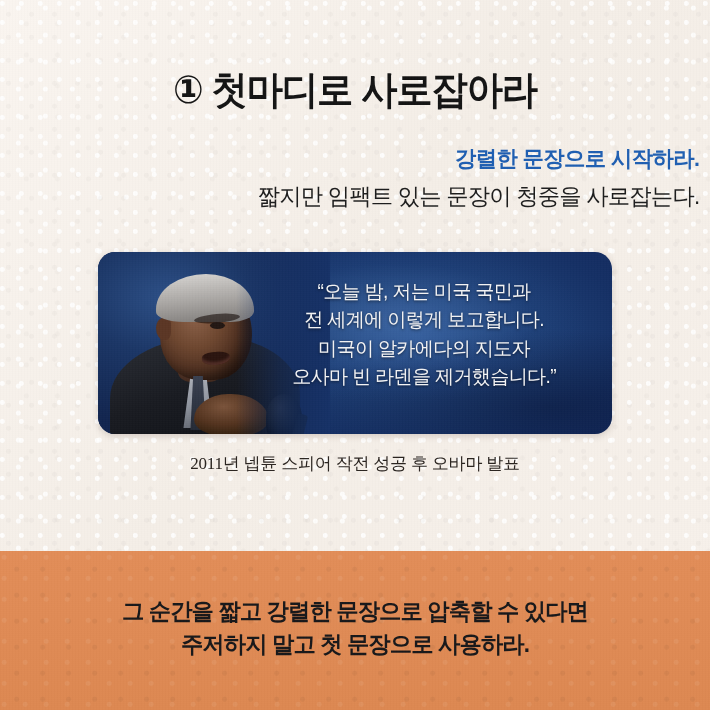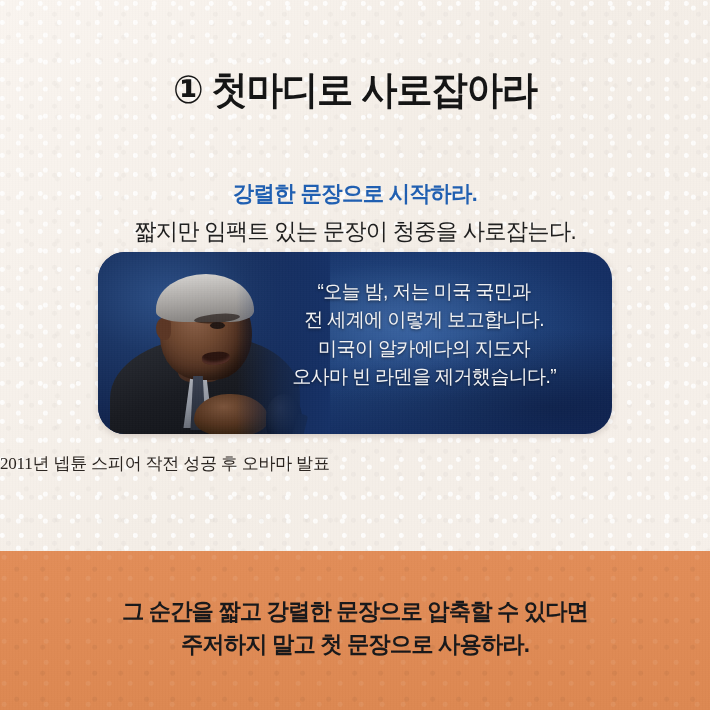--- a/index.html
+++ b/index.html
@@ -64,22 +64,21 @@
     color: #141414;
     white-space: nowrap;
     transform: scaleX(0.93);
     transform-origin: center center;
   }
 
   .subhead-block {
     position: absolute;
     left: 0; top: 144px;
     width: 710px;
-    text-align: center;
-    margin-top: 35px;
+    text-align: right;
   }
   .subhead-blue {
     font-size: 22px;
     font-weight: 700;
     color: #1f5fb2;
     letter-spacing: -0.6px;
     line-height: 1.4;
     transform: scaleX(0.97);
     transform-origin: center center;
   }
@@ -93,21 +92,21 @@
     transform: scaleX(0.97);
     transform-origin: center center;
   }
 
   
   .quote-card {
     position: absolute;
     left: 98px; top: 252px;
     width: 514px;
     height: 182px;
-    border-radius: 27px;
+    border-radius: 17px;
     overflow: hidden;
     background:
       radial-gradient(ellipse 62% 90% at 62% 46%, #2a5290 0%, #1d3e74 38%, #153065 66%, #11265a 100%);
     box-shadow: 0 2px 7px rgba(60,40,30,0.18);
   }
   
   .quote-glow {
     position: absolute;
     inset: 0;
     background:
@@ -274,21 +273,21 @@
     transform: scaleX(0.98);
     transform-origin: center center;
   }
   .quote-text .ln { display: block; white-space: nowrap; }
 
   
   .caption {
     position: absolute;
     left: 0; top: 452px;
     width: 710px;
-    text-align: left;
+    text-align: center;
     font-family: "Liberation Serif", "DejaVu Serif", serif;
     font-size: 17px;
     color: #2a2420;
     letter-spacing: -0.2px;
   }
 
   
   .bottom-band {
     position: absolute;
     left: 0; top: 551px;

